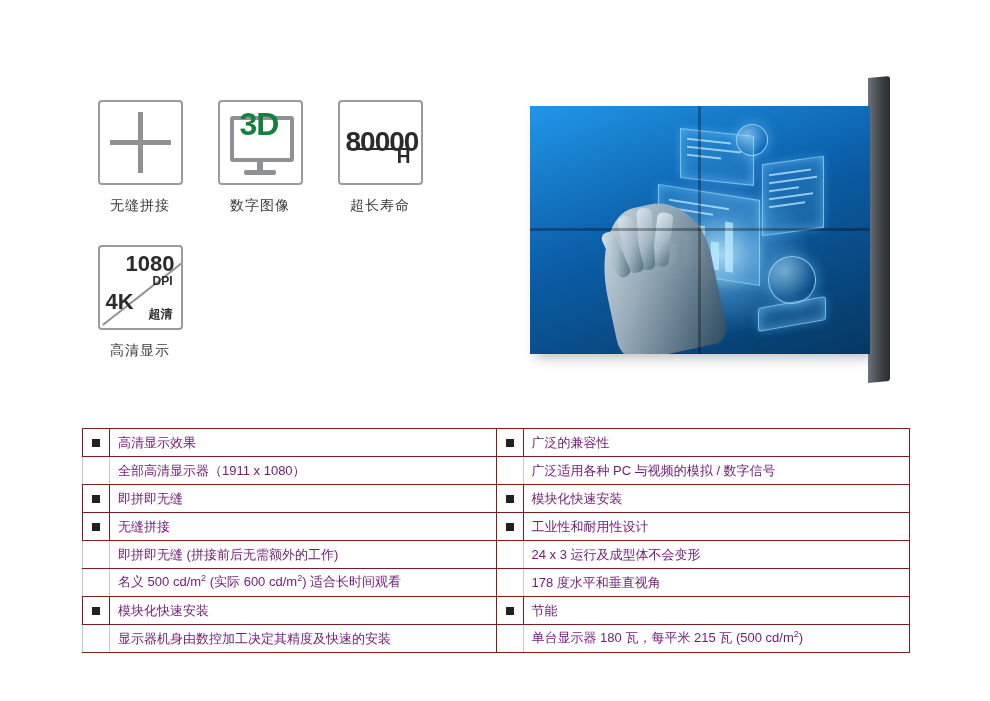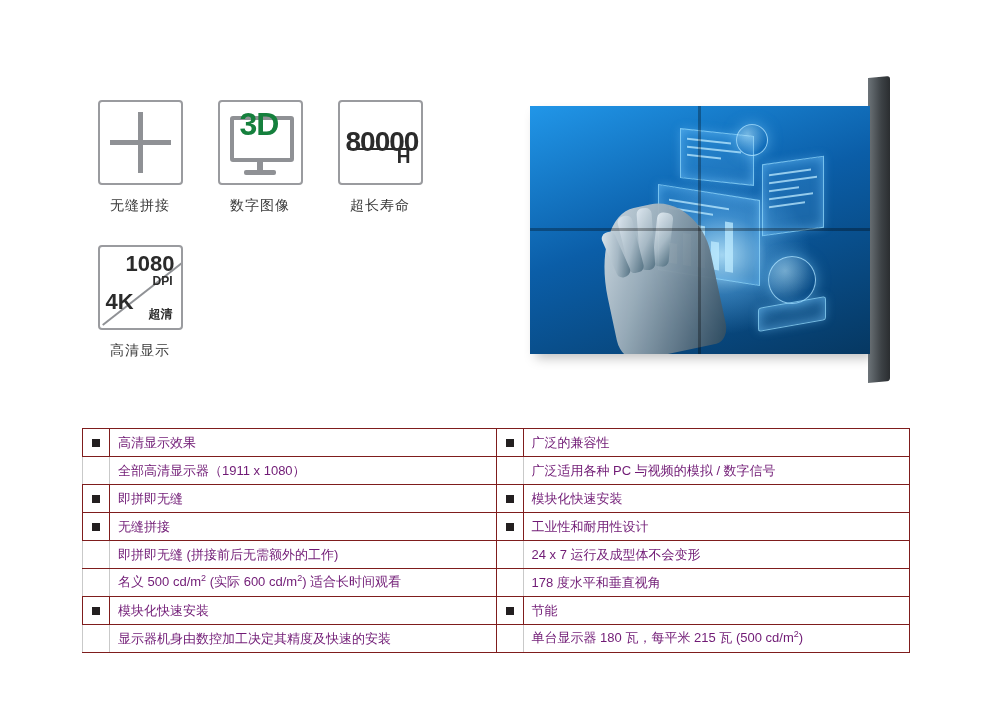--- a/index.html
+++ b/index.html
@@ -484,21 +484,21 @@
     <tr>
       <td class="mark"><span></span></td>
       <td class="title-cell">无缝拼接</td>
       <td class="mark"><span></span></td>
       <td class="title-cell">工业性和耐用性设计</td>
     </tr>
     <tr>
       <td class="spacer"></td>
       <td>即拼即无缝 (拼接前后无需额外的工作)</td>
       <td class="spacer"></td>
-      <td>24 x 7 运行及成型体不会变形</td>
+      <td>24 x 3 运行及成型体不会变形</td>
     </tr>
     <tr>
       <td class="spacer"></td>
       <td>名义 500 cd/m<sup>2</sup> (实际 600 cd/m<sup>2</sup>) 适合长时间观看</td>
       <td class="spacer"></td>
       <td>178 度水平和垂直视角</td>
     </tr>
     <tr>
       <td class="mark"><span></span></td>
       <td class="title-cell">模块化快速安装</td>

